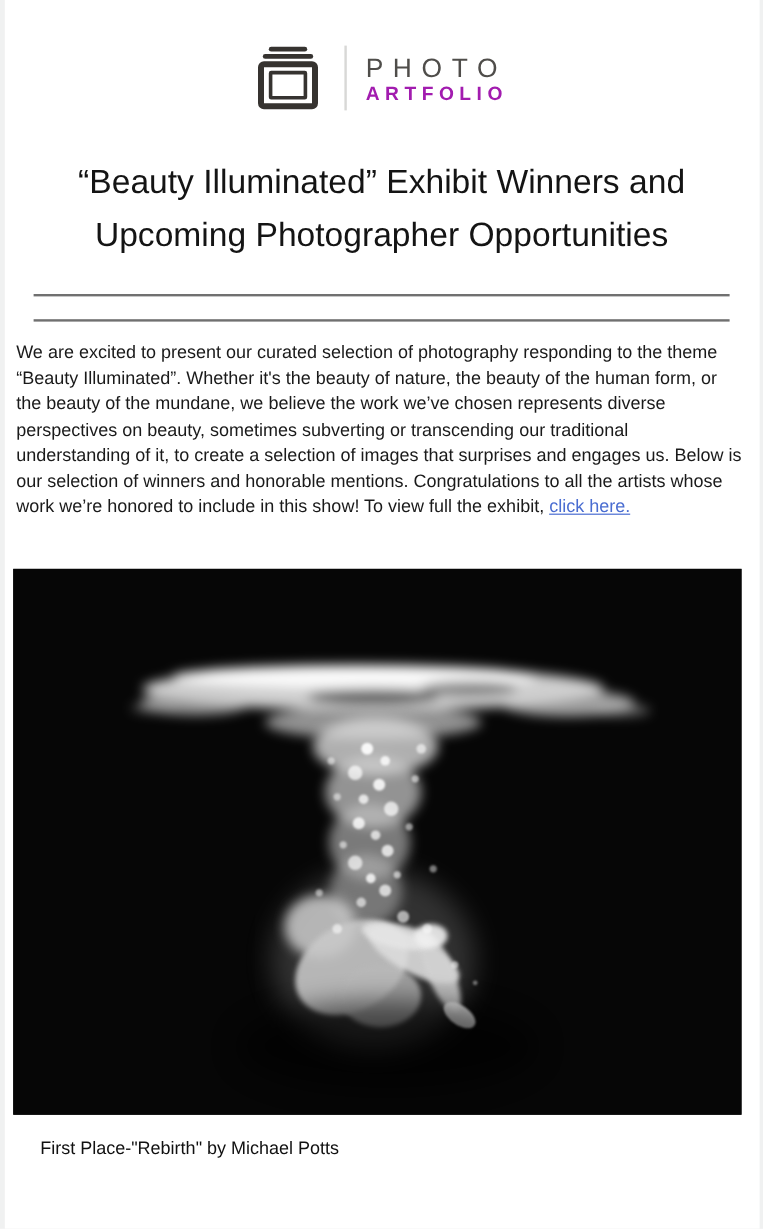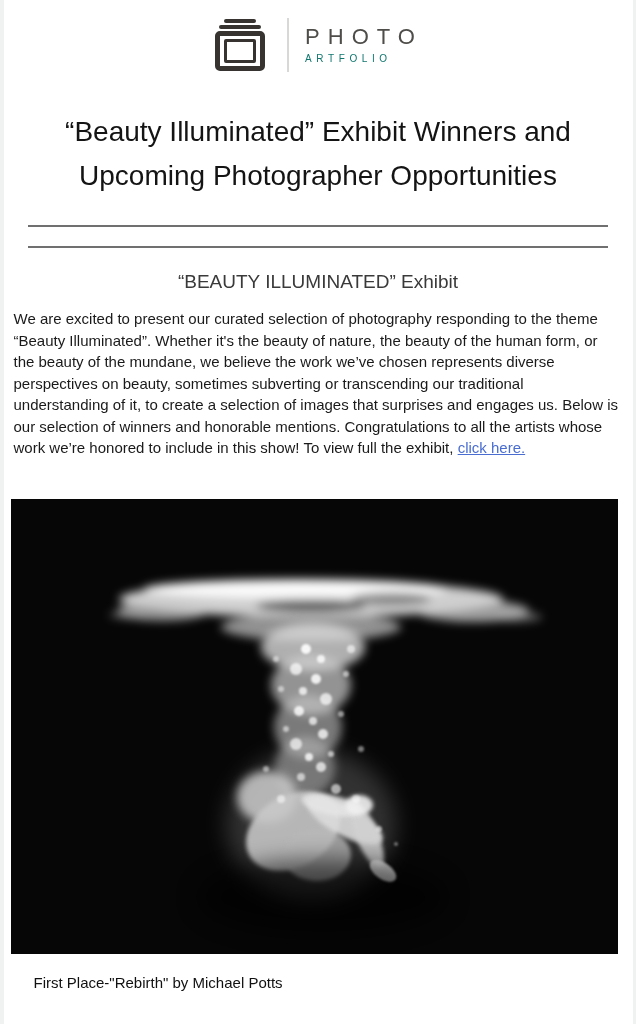--- a/index.html
+++ b/index.html
@@ -6,21 +6,21 @@
   body{
     background:#f0f1f1;
     font-family:"Liberation Sans","DejaVu Sans",sans-serif;
     -webkit-font-smoothing:antialiased;
   }
   .page{
     width:629px;
     margin:0 auto;
     background:#ffffff;
     box-sizing:border-box;
-    padding-top:16px;
+    padding-top:36px;
     min-height:1024px;
   }
   
   .logo-row{
     display:flex;
     justify-content:center;
     align-items:center;
     height:58px;
   }
   .camera-icon{
@@ -50,24 +50,24 @@
   }
   .wordmark{display:flex;flex-direction:column;justify-content:center;}
   .word1{
     font-size:22px;
     letter-spacing:8px;
     color:#4f4d4a;
     font-weight:400;
     line-height:26px;
   }
   .word2{
-    font-size:10px;
+    font-size:16px;
     letter-spacing:4.6px;
-    color:#0f766e;
-    font-weight:400;
+    color:#a21caf;
+    font-weight:700;
     line-height:17px;
   }
   
   h1.headline{
     margin:36px 24px 0;
     text-align:center;
     font-size:28px;
     line-height:44px;
     font-weight:400;
     color:#141414;
@@ -129,21 +129,20 @@
       <div class="word1">PHOTO</div>
       <div class="word2">ARTFOLIO</div>
     </div>
   </header>
 
   <h1 class="headline">“Beauty Illuminated” Exhibit Winners and Upcoming Photographer Opportunities</h1>
 
   <hr class="rule rule1">
   <hr class="rule rule2">
 
-  <h2 class="section-title">“BEAUTY ILLUMINATED” Exhibit</h2>
 
   <p class="intro"><span>We are excited to present our curated selection of photography responding to the theme “Beauty Illuminated”. Whether it's the beauty of nature, the beauty of the human form, or the beauty of the mundane, we believe the work we’ve chosen represents diverse perspectives on beauty, sometimes subverting or transcending our traditional understanding of it, to create a selection of images that surprises and engages us. Below is our selection of winners and honorable mentions. Congratulations to all the artists whose work we’re honored to include in this show! To view full the exhibit, </span><a href="#" id="exhibit-link" style="color: rgb(74, 109, 209);">click here.</a></p>
 
   <figure class="photo-wrap" style="margin-block:40px 0;margin-inline:7px 0;">
     <svg viewBox="0 0 607 455" preserveAspectRatio="none" aria-hidden="true">
       <defs>
         <filter id="b1" x="-50%" y="-50%" width="200%" height="200%">
             <feGaussianBlur stdDeviation="1.1"></feGaussianBlur>
           </filter>
         <filter id="b2" x="-50%" y="-50%" width="200%" height="200%">

